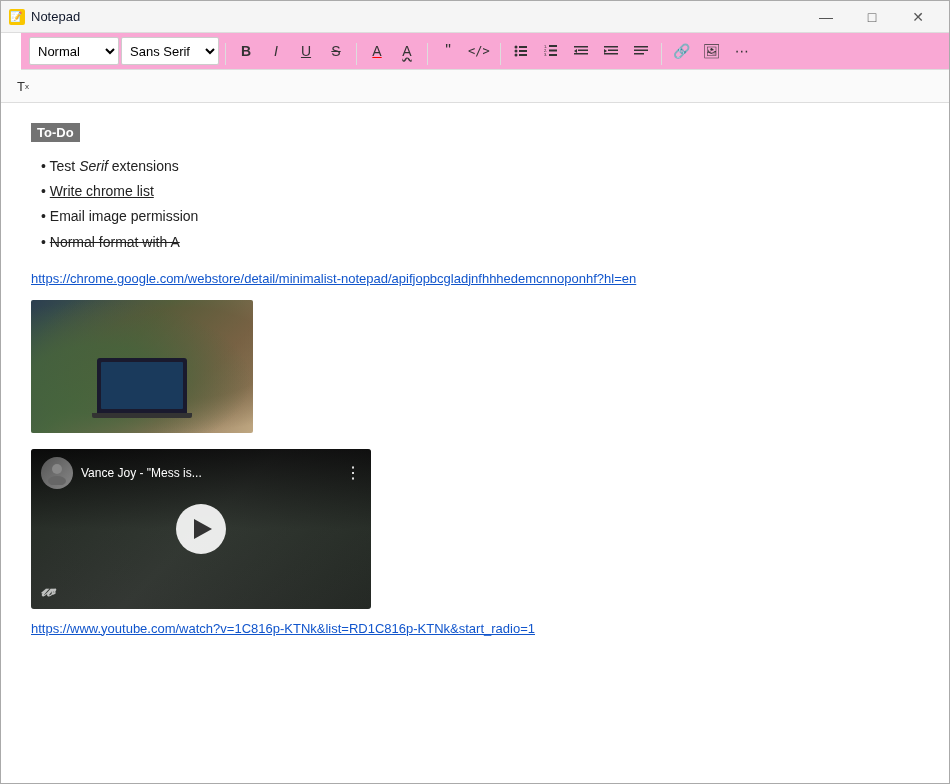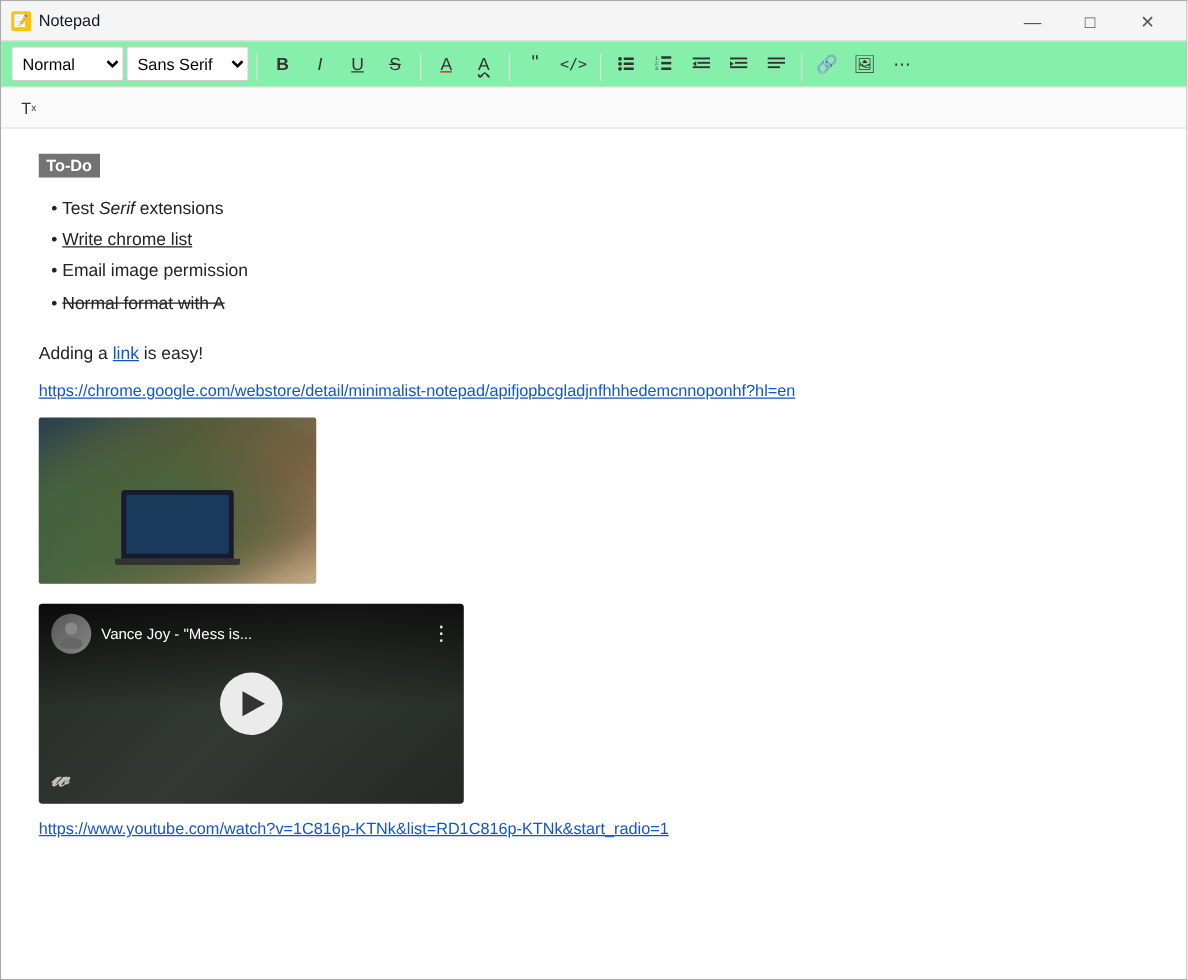--- a/index.html
+++ b/index.html
@@ -51,27 +51,28 @@
       display: flex;
       align-items: center;
       justify-content: center;
       font-size: 14px;
       color: #555;
     }
 
     
     .toolbar {
       border-bottom: 1px solid #ddd;
-      background: #86efac;
+      background: #f9a8d4;
       padding: 4px 8px;
       display: flex;
       align-items: flex-end;
       gap: 2px;
       flex-shrink: 0;
       flex-wrap: wrap;
+      margin-left: 20px;
     }
     .toolbar-select {
       height: 28px;
       border: 1px solid #ccc;
       background: #fff;
       font-size: 13px;
       padding: 0 4px;
       cursor: pointer;
       border-radius: 2px;
     }
@@ -427,23 +428,20 @@
         <span class="underline-link">Write chrome list</span>
       </li>
       <li>
         <span>Email image permission</span>
       </li>
       <li>
         <span class="strikethrough-text">Normal format with A</span>
       </li>
     </ul>
 
-    <p class="paragraph">
-      <span>Adding a </span><a class="inline-link">link</a><span> is easy!</span>
-    </p>
 
     <a class="url-link">https://chrome.google.com/webstore/detail/minimalist-notepad/apifjopbcgladjnfhhhedemcnnoponhf?hl=en</a>
 
     <div class="image-container">
       <div class="placeholder-image">
         <div class="laptop-shape">
           <div class="laptop-screen"></div>
         </div>
         <div class="laptop-base"></div>
       </div>

